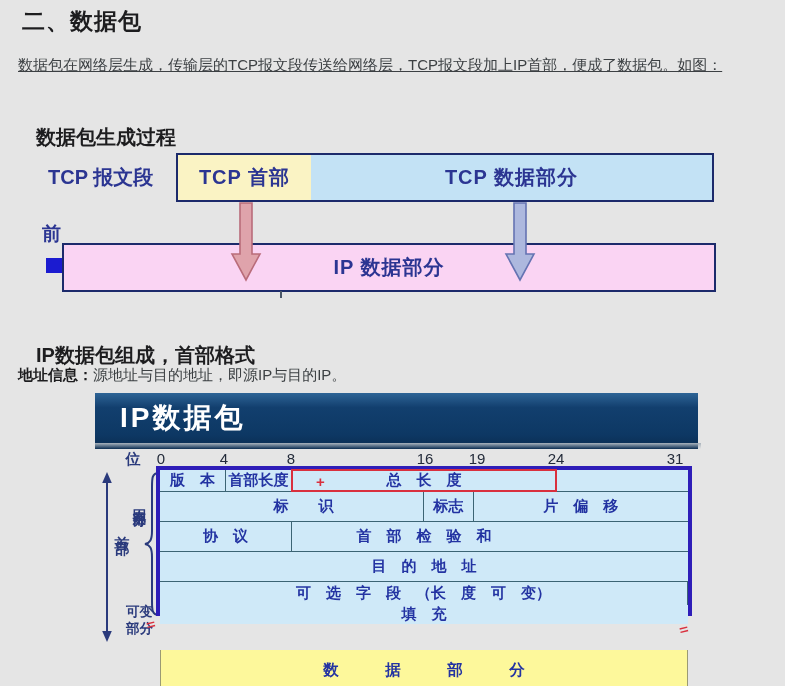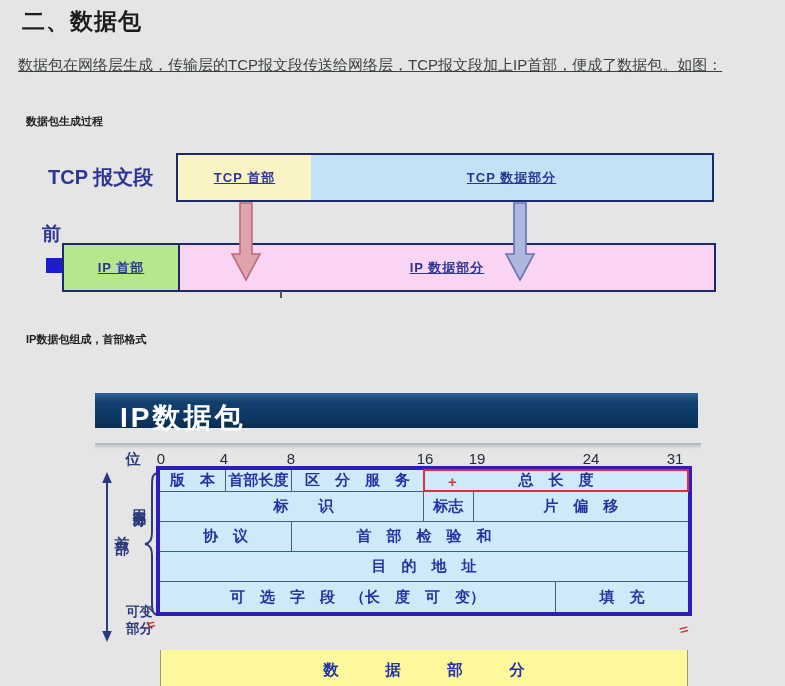--- a/index.html
+++ b/index.html
@@ -3,40 +3,40 @@
 <meta charset="utf-8">
 <style>
   html,body{margin:0;padding:0;background:#fff;}
   .page{
     position:relative;width:785px;height:686px;overflow:hidden;background:#e5e5e5;
     font-family:"Liberation Sans","DejaVu Sans",sans-serif;
   }
   .abs{position:absolute;}
   h1.title{position:absolute;left:22px;top:6px;margin:0;font-size:23px;font-weight:700;color:var(--heading,#1d1d1f);letter-spacing:1px;}
   p.intro{position:absolute;left:18px;top:56px;margin:0;width:762px;font-size:15px;color:var(--body-text,#3c4043);text-decoration:underline;}
-  h2.sub{position:absolute;margin:6px;font-size:11px;font-weight:700;color:var(--heading,#1d1d1f);}
+  h2.sub{position:absolute;margin:16px;font-size:20px;font-weight:700;color:var(--heading,#1d1d1f);}
   .addr{position:absolute;left:18px;top:366px;margin:0;font-size:15px;color:var(--body-text,#3c4043);}
   .addr b{color:var(--heading,#1d1d1f);}
 
   
   .tcp-label{position:absolute;left:48px;top:164px;font-size:20px;color:var(--diag-text,#2b3592);font-weight:600;}
   .front-char{position:absolute;left:42px;top:221px;font-size:19px;color:var(--diag-text,#2b3592);font-weight:600;}
   .bar{position:absolute;display:flex;box-sizing:border-box;border:2px solid var(--diag-border,#1c2a6b);height:49px;}
-  .bar .seg{display:flex;align-items:center;justify-content:center;font-size:13px;font-weight:600;color:var(--diag-text,#2b3592);letter-spacing:1px;box-sizing:border-box;text-decoration:underline;}
+  .bar .seg{display:flex;align-items:center;justify-content:center;font-size:20px;font-weight:600;color:var(--diag-text,#2b3592);letter-spacing:1px;box-sizing:border-box;}
   .tcp-bar{left:176px;top:153px;width:538px;}
   .seg-tcp-header{width:133px;background:var(--tcp-header-bg,#faf3c4);}
   .seg-tcp-data{flex:1;background:var(--tcp-data-bg,#c3e2f5);}
   .ip-bar{left:62px;top:243px;width:654px;}
   .seg-ip-header{width:116px;background:var(--ip-header-bg,#b6e78f);border-right:2px solid var(--diag-border,#1c2a6b);font-size:18px;}
   .seg-ip-data{flex:1;background:var(--ip-data-bg,#fad4f3);font-size:18px;}
   .blue-square{position:absolute;left:46px;top:258px;width:16px;height:15px;background:var(--square-blue,#1b1bd0);}
   .small-tick{position:absolute;left:280px;top:291px;width:2px;height:7px;background:#4a5668;}
 
   
-  .banner{position:absolute;left:95px;top:393px;width:603px;height:35px;
+  .banner{position:absolute;left:95px;top:393px;width:603px;height:56px;
     background:linear-gradient(180deg,#2e6496 0%, #123f6e 26%, var(--banner-bg,#0d3864) 74%, #0a2c50 100%);}
   .banner span{display:block;padding-left:25px;line-height:50px;font-size:28px;color:var(--banner-text,#fff);letter-spacing:3px;font-weight:600;}
   .banner-shadow{position:absolute;left:95px;top:443px;width:606px;height:6px;
     background:linear-gradient(180deg,#a9b3bc,rgba(255,255,255,0));}
   .bit-label{position:absolute;top:450px;font-size:15px;color:var(--annot,#2a3a7c);font-weight:600;transform:translateX(-50%);}
   .tick{position:absolute;top:450px;font-size:15px;color:var(--scale-text,#232b3a);transform:translateX(-50%);}
 
   .ip-table{position:absolute;left:156px;top:466px;width:536px;box-sizing:border-box;border:4px solid var(--tbl-border,#2e1db8);background:var(--cell-bg,#cfe9f8);}
   .ip-trow{display:flex;box-sizing:border-box;border-bottom:1px solid var(--cell-line,#3c6474);}
   .ip-trow:last-child{border-bottom:none;}
@@ -70,48 +70,48 @@
 
     <div class="bar tcp-bar">
       <div class="seg seg-tcp-header">TCP 首部</div>
       <div class="seg seg-tcp-data">TCP 数据部分</div>
     </div>
 
     <span class="front-char">前</span>
     <div class="blue-square"></div>
 
     <div class="bar ip-bar">
-      <div class="seg seg-ip-header">IP 首部</div>
       <div class="seg seg-ip-data">IP 数据部分</div>
     </div>
 
     <svg class="abs" style="left:229px;top:202px;" width="34" height="80" viewBox="0 0 34 80">
       <path d="M11 1 h12 v51 h8 L17 78 L3 52 h8 Z" fill="#dfa3ab" stroke="#b96c7a" stroke-width="1.6"></path>
     </svg>
     <svg class="abs" style="left:503px;top:202px;" width="34" height="80" viewBox="0 0 34 80">
       <path d="M11 1 h12 v51 h8 L17 78 L3 52 h8 Z" fill="#adb8de" stroke="#6573b2" stroke-width="1.6"></path>
     </svg>
     <div class="small-tick"></div>
   </div>
 
   <h2 class="sub" style="left:20px;top:326px;">IP数据包组成，首部格式</h2>
+  <p class="addr"><b>地址信息：</b><span>源地址与目的地址，即源IP与目的IP。</span></p>
 
   <div>
     <div class="banner">
       <span>IP数据包</span>
     </div>
     <div class="banner-shadow"></div>
 
     <span class="bit-label" style="left:133px;">位</span>
     <span class="tick" style="left:161px;">0</span>
     <span class="tick" style="left:224px;">4</span>
     <span class="tick" style="left:291px;">8</span>
     <span class="tick" style="left:425px;">16</span>
     <span class="tick" style="left:477px;">19</span>
-    <span class="tick" style="left:556px;margin-left:35px;">24</span>
+    <span class="tick" style="left:556px;">24</span>
     <span class="tick" style="left:675px;">31</span>
 
     <svg class="abs" style="left:101px;top:471px;" width="12" height="172" viewBox="0 0 12 172">
       <line x1="6" y1="9" x2="6" y2="163" stroke="#2a3a7c" stroke-width="2"></line>
       <polygon points="6,1 1.2,12 10.8,12" fill="#2a3a7c"></polygon>
       <polygon points="6,171 1.2,160 10.8,160" fill="#2a3a7c"></polygon>
     </svg>
     <div class="vtext header">首部</div>
     <div class="vtext fixed">固定部分</div>
     <svg class="abs" style="left:144px;top:471px;" width="16" height="146" viewBox="0 0 16 146">
@@ -120,36 +120,35 @@
     <div class="varpart" style="top:603px;">可变</div>
     <div class="varpart" style="top:620px;">部分</div>
 
     <span class="break-mark" style="left:147px;top:617px;">=</span>
     <span class="break-mark" style="left:680px;top:622px;">=</span>
 
     <div class="ip-table">
         <div class="ip-trow" style="height: 22px;">
           <div class="ip-cell" style="flex: 0 0 12.5%;">版 本</div>
           <div class="ip-cell" style="flex: 0 0 12.5%;">首部长度</div>
-          <div class="ip-cell" style="flex: 0 0 25%;">区 分 服 务</div>
           <div class="ip-cell red" style="flex: 0 0 50%;">总 长 度<span class="plus">+</span></div>
         </div>
         <div class="ip-trow" style="height: 30px;">
           <div class="ip-cell" style="flex: 0 0 50%; padding-left: 24px;">标  识</div>
           <div class="ip-cell" style="flex: 0 0 9.375%;">标志</div>
           <div class="ip-cell" style="flex: 0 0 40.625%;">片 偏 移</div>
         </div>
         <div class="ip-trow" style="height: 30px;">
           <div class="ip-cell" style="flex: 0 0 25%;">协 议</div>
           <div class="ip-cell" style="flex: 0 0 50%;">首 部 检 验 和</div>
         </div>
         <div class="ip-trow" style="height: 30px;">
           <div class="ip-cell" style="flex: 0 0 100%;">目 的 地 址</div>
         </div>
-        <div class="ip-trow" style="height: 30px;">
+        <div class="ip-trow" style="height: 30px; flex-direction: column;">
           <div class="ip-cell" style="flex: 0 0 75%;">可 选 字 段 （长 度 可 变）</div>
           <div class="ip-cell" style="flex: 0 0 25%;">填 充</div>
         </div>
       </div>
 
     <div class="data-row">数   据   部   分</div>
   </div>
 
 </div>
 

